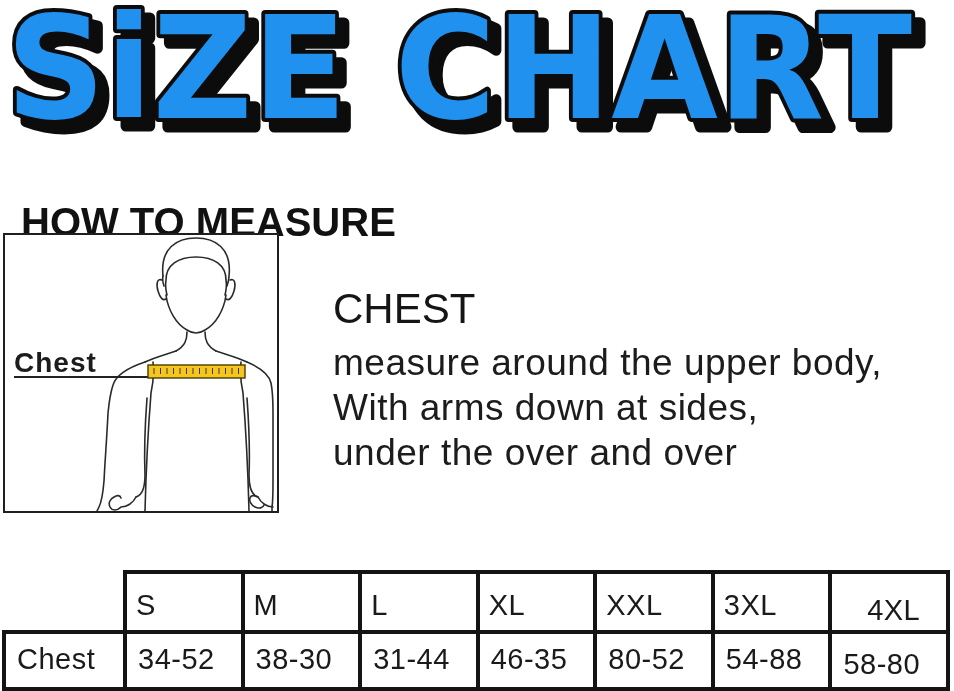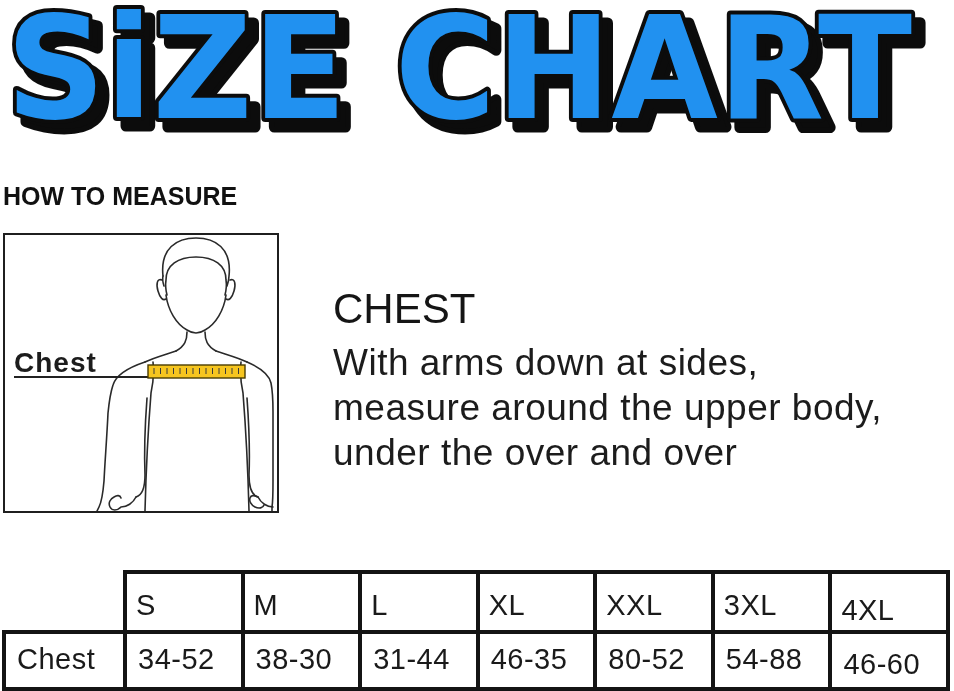--- a/index.html
+++ b/index.html
@@ -33,22 +33,22 @@
     stroke-width: 8px;
     stroke-linejoin: round;
     paint-order: stroke;
   }
 
   
   .how-heading {
     position: absolute;
     left: 3px;
     top: 182px;
-    margin: 0;
-    font-size: 25px;
+    margin: 18px;
+    font-size: 40px;
     font-weight: bold;
     letter-spacing: 0px;
     color: #111111;
     white-space: nowrap;
   }
 
   
   .diagram-box {
     position: absolute;
     left: 3px;
@@ -106,21 +106,21 @@
     border: 4px solid #141414;
     font-weight: normal;
     text-align: left;
     overflow: hidden;
   }
   .size-table thead tr { height: 60px; }
   .size-table tbody tr { height: 57px; }
   .size-table th { vertical-align: bottom; padding: 0 0 8px 9px; }
   .size-table td { vertical-align: bottom; padding: 0 0 11px 11px; }
   .size-table th.spacer { border: none; background: #ffffff; }
-  .size-table th:last-child { padding-bottom: 3px; }
+  .size-table th:last-child { padding-bottom: 3px; text-align: center; }
   .size-table td:last-child { padding-bottom: 6px; }
 </style>
 </head>
 <body>
 
 <div class="page">
 
   <svg class="title-svg" width="954" height="160" viewBox="0 0 954 160">
     <text class="title-shadow" x="15" y="127" textLength="906" lengthAdjust="spacingAndGlyphs" fill="#0c0c0c">SiZE CHART</text>
     <text class="title-main" x="6" y="118" textLength="906" lengthAdjust="spacingAndGlyphs" fill="#2191f0">SiZE CHART</text>
@@ -182,22 +182,22 @@
         <line x1="227" y1="133" x2="227" y2="139"></line>
           <line x1="233.5" y1="133" x2="233.5" y2="139"></line>
       </g>
 
       <text class="chest-label-text" x="9" y="137">Chest</text>
     </svg>
   </div>
 
   <div class="chest-info">
     <h3>CHEST</h3>
+    <div class="line">measure around the upper body,</div>
     <div class="line">With arms down at sides,</div>
-    <div class="line">measure around the upper body,</div>
     <div class="line">under the over and over</div>
   </div>
 
   <table class="size-table">
     <colgroup>
       <col style="width:121px">
       <col>
         <col>
         <col>
         <col>
@@ -219,18 +219,18 @@
     </thead>
     <tbody>
       <tr>
         <td><span>Chest</span></td>
         <td><span>34-52</span></td>
         <td><span>38-30</span></td>
         <td><span>31-44</span></td>
         <td><span>46-35</span></td>
         <td><span>80-52</span></td>
         <td><span>54-88</span></td>
-        <td><span>46-60</span></td>
+        <td><span>58-80</span></td>
       </tr>
     </tbody>
   </table>
 
 </div>
 
 </body></html>

